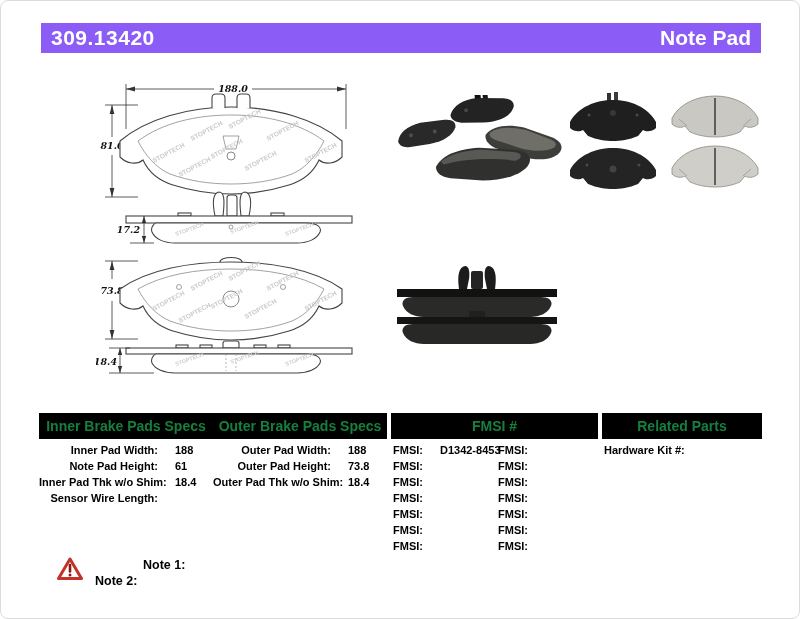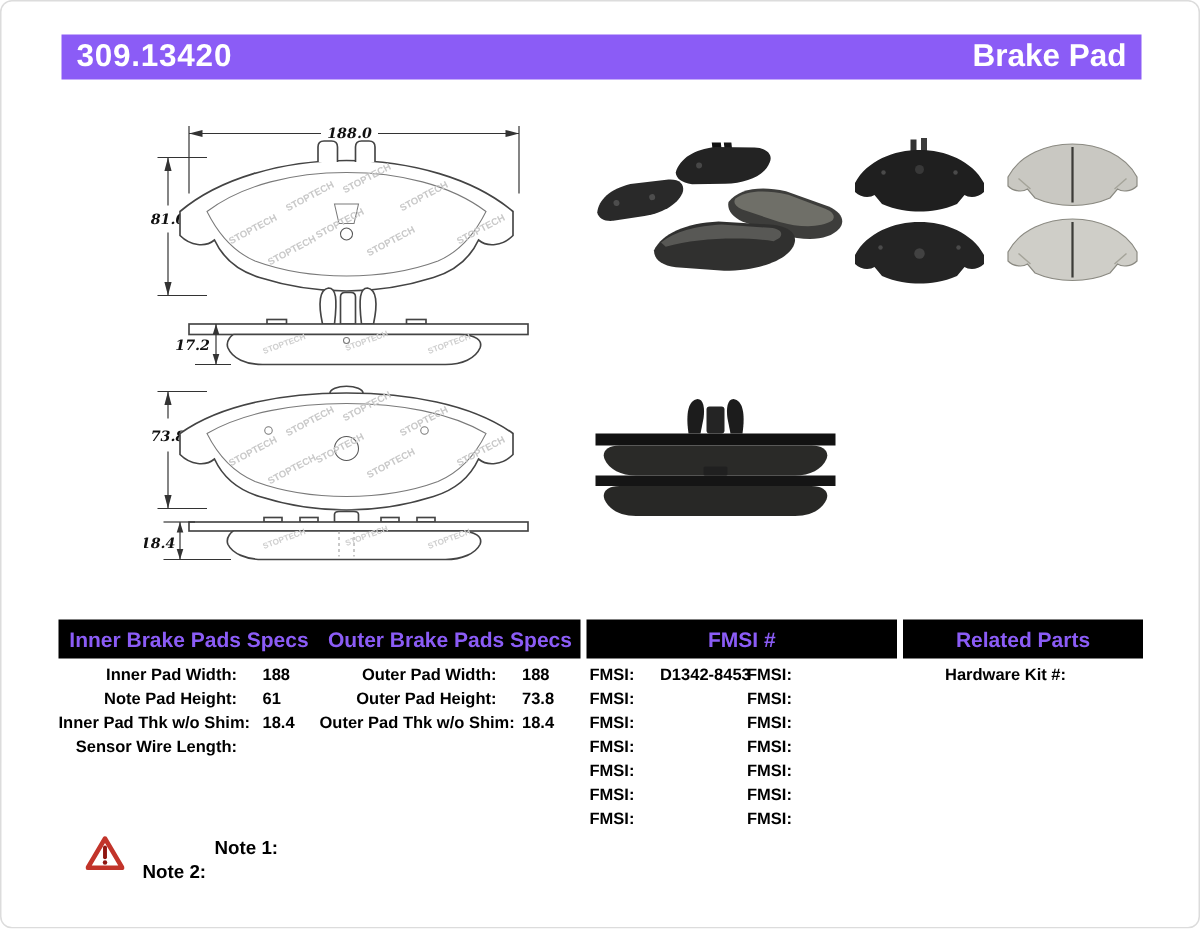--- a/index.html
+++ b/index.html
@@ -16,21 +16,21 @@
   
   .diag,.photo{position:absolute;}
   text.dim{font-family:"DejaVu Serif",serif;font-style:italic;font-weight:bold;font-size:9.5px;fill:#111;}
   text.wm{font-family:"Liberation Sans",sans-serif;font-weight:bold;font-size:6.5px;fill:#c9c9c9;}
   text.wms{font-family:"Liberation Sans",sans-serif;font-weight:bold;font-size:5.5px;fill:#cfcfcf;}
   .oline{fill:#fff;stroke:#444;stroke-width:1.1;}
   .iline{fill:none;stroke:#7a7a7a;stroke-width:.7;}
   .dimln{stroke:#333;stroke-width:.8;fill:none;}
   .arr{fill:#333;stroke:none;}
   
-  .tbar{position:absolute;top:412px;height:26px;background:#000;color:#8b5cf6;
+  .tbar{position:absolute;top:412px;height:26px;background:#000;color:#15803d;
     display:flex;align-items:center;justify-content:center;font-weight:bold;font-size:14px;}
   .tbar.split{justify-content:space-between;}
   .tbar.split span{display:block;width:50%;text-align:center;}
   .speccol{position:absolute;top:441px;font-size:11px;font-weight:bold;}
   .srow{display:flex;height:16px;line-height:16px;white-space:nowrap;}
   .slabel{display:block;text-align:right;}
   .sval{display:block;margin-left:17px;}
   .inner .slabel{width:119px;}
   .outer .slabel{width:118px;}
   .fmsi .slabel{width:40px;text-align:left;}
@@ -39,21 +39,21 @@
   .warn{position:absolute;left:56px;top:556px;}
   .note{position:absolute;left:94px;font-size:12.5px;font-weight:bold;height:16px;line-height:16px;}
 </style>
 </head>
 <body>
 
 <div class="canvas">
 
   <div class="hdrbar">
     <span class="pn">309.13420</span>
-    <span class="pt">Brake Pad</span>
+    <span class="pt">Note Pad</span>
   </div>
 
   <svg class="diag" style="left:95px;top:78px;" width="270" height="130" viewBox="0 0 270 130">
     <line class="dimln" x1="30" y1="10" x2="118" y2="10"></line>
       <line class="dimln" x1="156" y1="10" x2="250" y2="10"></line>
     <polygon class="arr" points="30,10 39,7.6 39,12.4"></polygon>
       <polygon class="arr" points="250,10 241,7.6 241,12.4"></polygon>
     <line class="dimln" x1="30" y1="5" x2="30" y2="50"></line>
       <line class="dimln" x1="250" y1="5" x2="250" y2="50"></line>
     <text class="dim" x="137" y="13" text-anchor="middle">188.0</text>
@@ -314,21 +314,21 @@
     <div class="srow">
         <span class="slabel">FMSI:</span>
         <span class="sval"></span>
       </div>
     <div class="srow">
         <span class="slabel">FMSI:</span>
         <span class="sval"></span>
       </div>
   </div>
 
-  <div class="speccol rel" style="left:629px;width:158px;">
+  <div class="speccol rel" style="left:603px;width:158px;">
     <div class="srow">
         <span class="slabel">Hardware Kit #:</span>
         <span class="sval"></span>
       </div>
   </div>
 
   <svg class="warn" width="26" height="24" viewBox="0 0 26 24">
     <path d="M13,2 L24.5,21.5 L1.5,21.5 Z" fill="#ffffff" stroke="#c2342a" stroke-width="3" stroke-linejoin="round"></path>
     <path d="M13,8 L13,14.5" stroke="#8f1510" stroke-width="2.6" stroke-linecap="round"></path>
     <circle cx="13" cy="18" r="1.5" fill="#8f1510"></circle>

